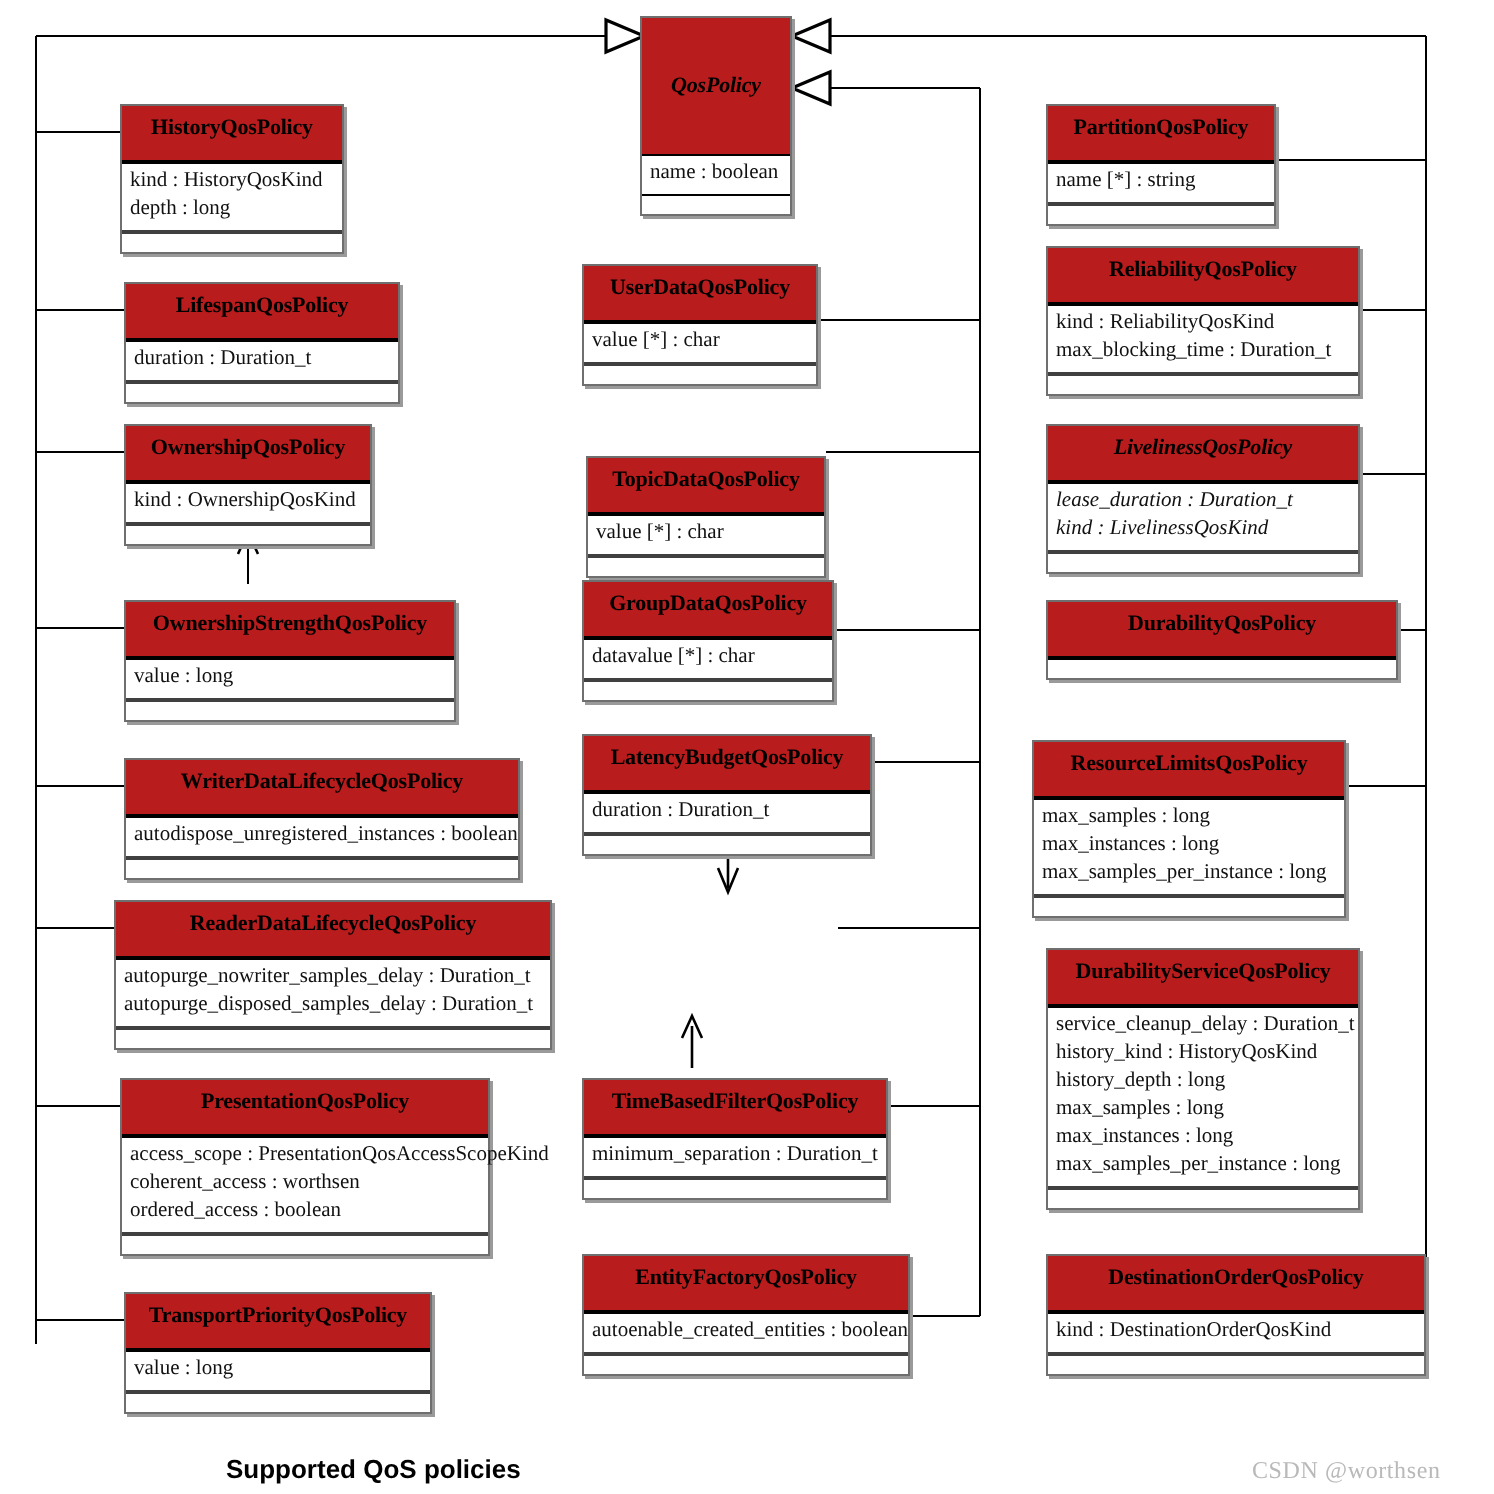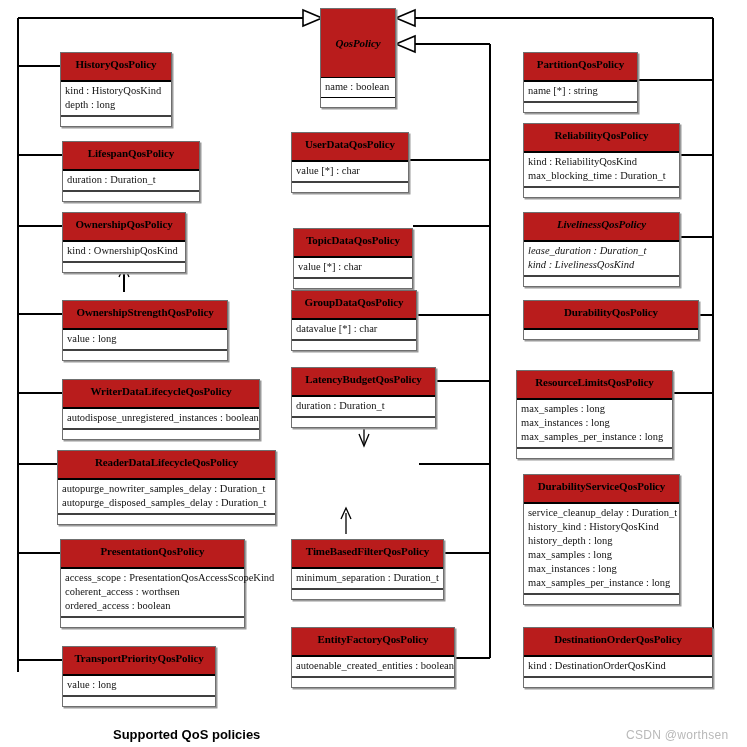--- a/index.html
+++ b/index.html
@@ -76,21 +76,21 @@
   }
   .caption {
     position: absolute;
     font-family: "Liberation Sans", "DejaVu Sans", sans-serif;
     font-weight: bold;
     font-size: 13px;
     color: #000;
   }
   .watermark {
     position: absolute;
-    font-family: Liberation Sans, sans-serif;
+    font-family: Liberation Serif, serif;
     font-size: 12px;
     color: #b9b9b9;
     letter-spacing: 0.3px;
   }
 </style>
 </head>
 <body>
 
 <div id="canvas">
 

